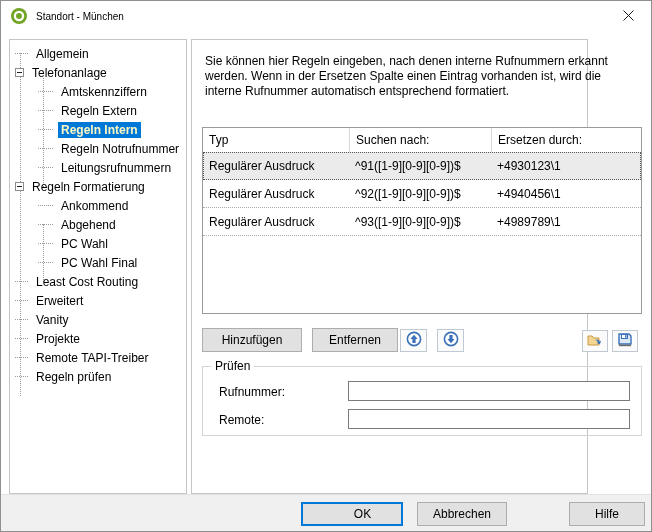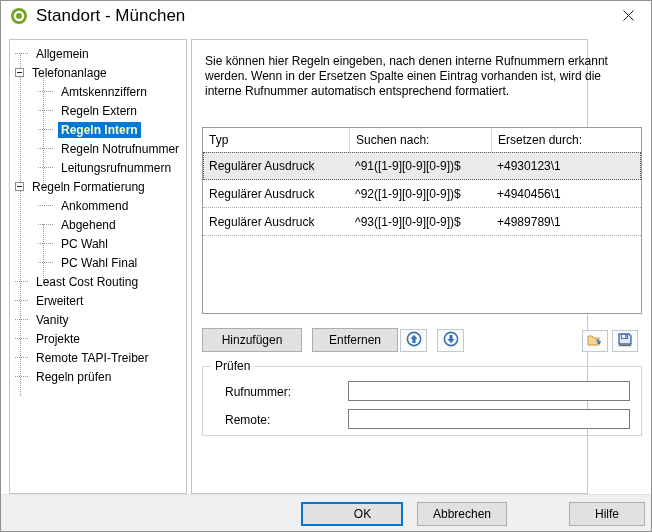--- a/index.html
+++ b/index.html
@@ -5,21 +5,21 @@
   html,body { margin:0; padding:0; background:#cfcfcf; }
   * { box-sizing:border-box; }
   .dialog {
     position:relative; width:652px; height:532px; background:#ffffff;
     border:1px solid #8f8f8f; font-family:"Liberation Sans", sans-serif;
     font-size:12px; color:#000; overflow:hidden;
   }
   
   .titlebar { position:absolute; top:0; left:0; right:0; height:30px; background:#fff; display:flex; align-items:center; }
   .app-icon { margin-left:10px; width:16px; height:16px; flex:0 0 auto; }
-  .title-text { margin-left:9px; font-size:17px;text-align:center; }
+  .title-text { margin-left:9px; font-size:10px;text-align:center; }
   .close-btn { position:absolute; right:0; top:0; width:45px; height:30px; display:flex; align-items:center; justify-content:center; background:transparent; border:none; cursor:default; }
   
   .tree-panel { position:absolute; left:8px; top:38px; width:178px; height:455px; border:1px solid #c5c5c5; background:#fff; padding-top:4px; overflow:hidden; }
   .tree-row { height:19px; display:flex; align-items:center; white-space:nowrap; position:relative; z-index:2; }
   .leader { height:0; border-top:1px dotted #9a9a9a; flex:0 0 auto; }
   .lvl0 > .leader { margin-left:5px; width:13px; }
   .lvl1 > .leader { margin-left:28px; width:15px; }
   .expander { margin-left:5px; width:9px; height:9px; border:1px solid #8c8c8c; background:#fff; position:relative; flex:0 0 auto; }
   .expander::after { content:""; position:absolute; left:1px; right:1px; top:3px; border-top:1px solid #222; }
   .tree-label { margin-left:5px; padding:1px 3px; }
@@ -49,21 +49,21 @@
   .btn-add { left:10px; top:288px; width:100px; height:24px; }
   .btn-remove { left:120px; top:288px; width:86px; height:24px; }
   .iconbtn { position:absolute; width:27px; height:23px; background:#fbfbfb; border:1px solid #c0c8d1; display:flex; align-items:center; justify-content:center; padding:0; }
   .btn-up { left:208px; top:289px; }
   .btn-down { left:245px; top:289px; }
   .btn-import { left:390px; top:290px; width:26px; height:22px; }
   .btn-save { left:420px; top:290px; width:26px; height:22px; }
   
   .groupbox { position:absolute; left:10px; top:326px; width:440px; height:70px; border:1px solid #d4d4d4; }
   .group-title { position:absolute; top:-8px; left:8px; background:#fff; padding:0 4px; }
-  .field-label { position:absolute; left:22px;text-align:right; }
+  .field-label { position:absolute; left:16px;text-align:right; }
   .lbl-rufnummer { top:18px; }
   .lbl-ausgabe { top:46px; }
   .textinput { position:absolute; left:145px; width:282px; height:20px; border:1px solid #7a7a7a; background:#fff; font-family:"Liberation Sans", sans-serif; font-size:12px; padding:0 4px; }
   .inp-rufnummer { top:14px; }
   .inp-ausgabe { top:42px; }
   
   .footer { position:absolute; left:0; right:0; bottom:0; height:37px; background:#f0f0f0; border-top:1px solid #e2e2e2; }
   .fbtn { position:absolute; top:7px; height:24px; background:#e1e1e1; border:1px solid #adadad; font-family:"Liberation Sans", sans-serif; font-size:12px; padding:0; }
   .btn-ok { left:300px; width:102px; border:2px solid #0078d7;padding-left:21px; }
   .btn-cancel { left:416px; width:90px; }

